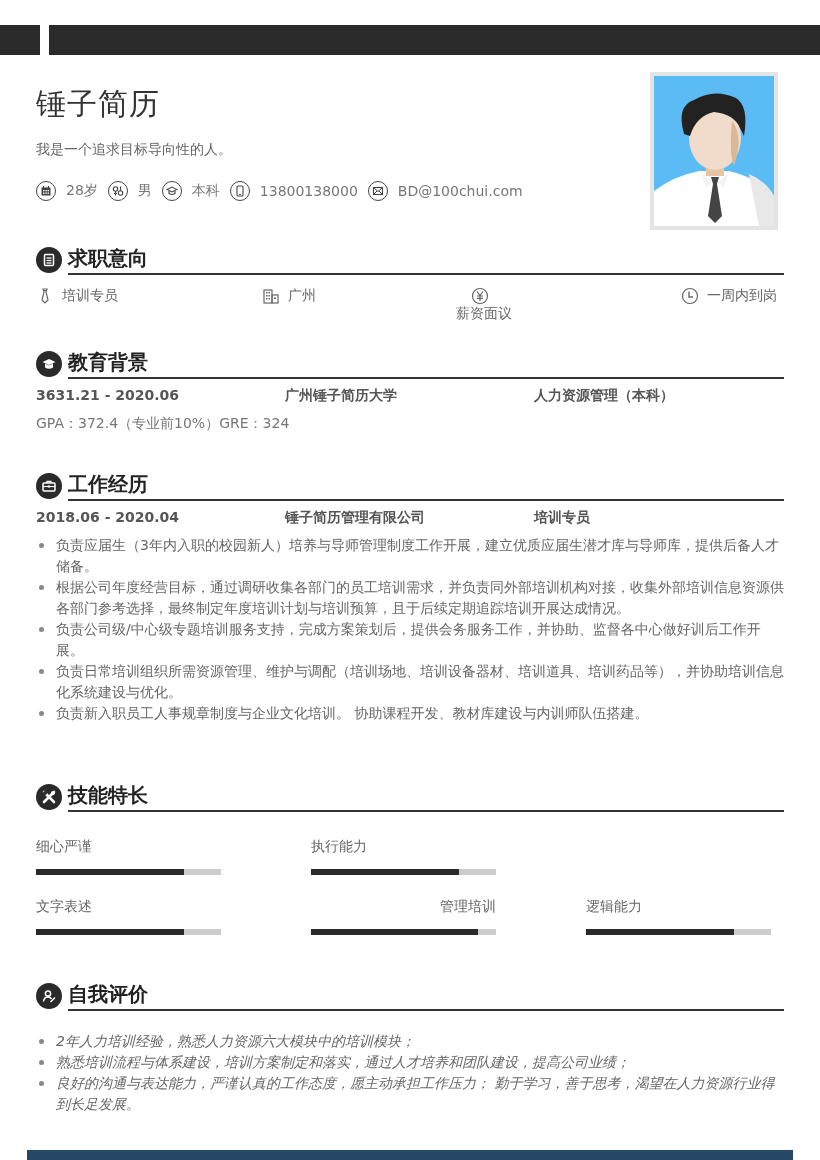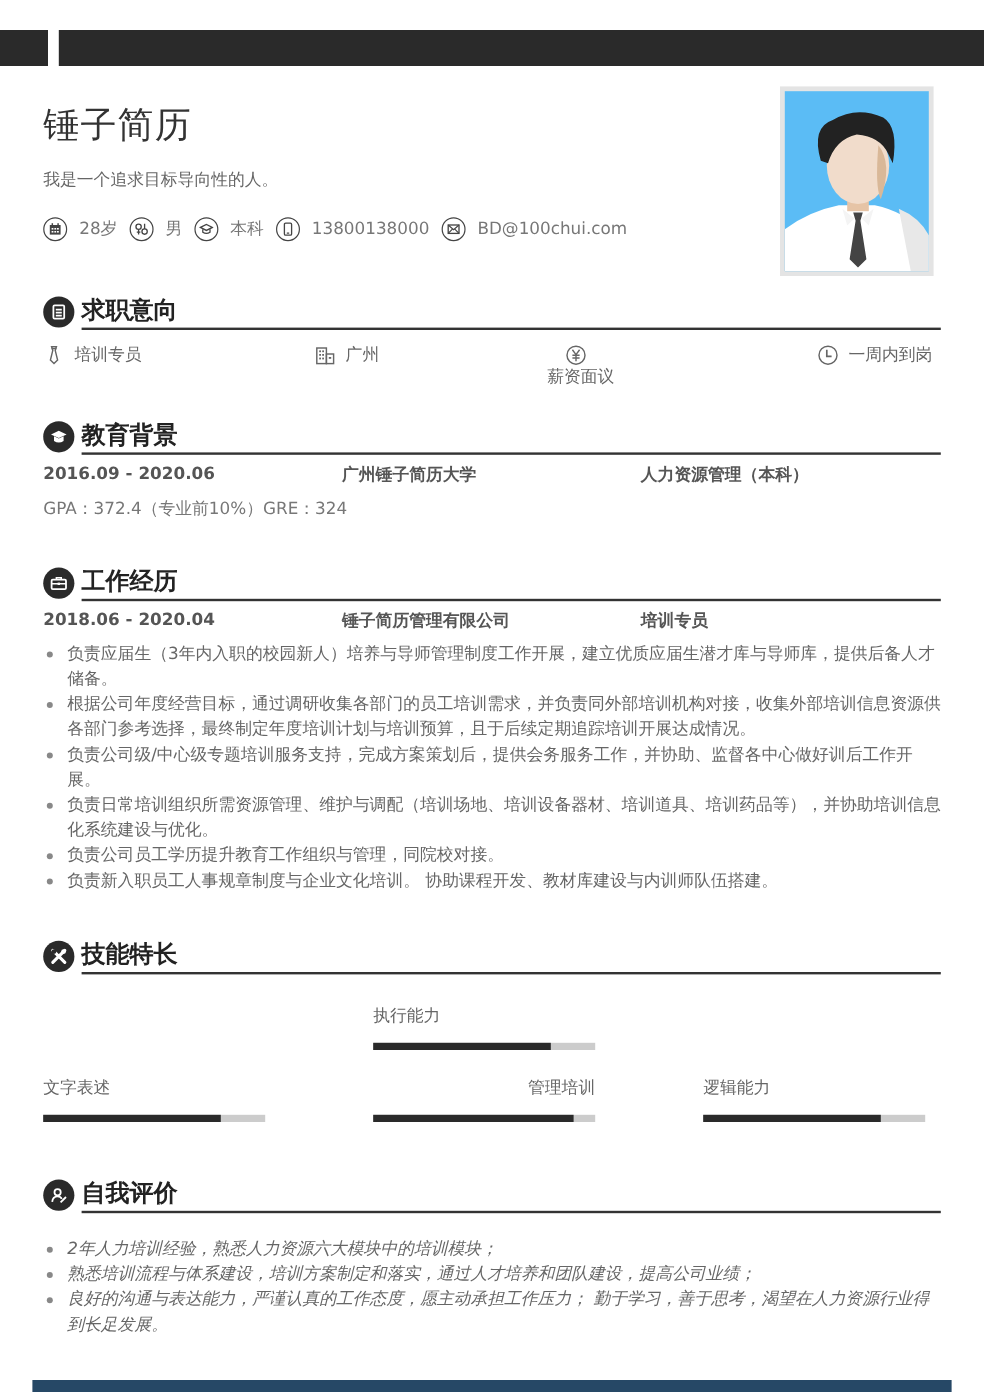--- a/index.html
+++ b/index.html
@@ -186,21 +186,21 @@
     <div class="sec-icon">
       <svg viewBox="0 0 16 16">
           <path d="M1.5 6 L8 3 L14.5 6 L8 9 Z" fill="#fff"></path>
           <path d="M4 7.5 V11.5 Q8 14 12 11.5 V7.5 L8 9.5 Z" fill="#fff"></path>
         </svg>
     </div>
     <div class="sec-title">教育背景</div>
     <div class="sec-line"></div>
   </div>
   <div class="edu-row">
-    <span style="left:0;">2016.09 - 2020.06</span>
+    <span style="left:0;">3631.21 - 2020.06</span>
     <span style="left:249px;">广州锤子简历大学</span>
     <span style="left:498px;">人力资源管理（本科）</span>
   </div>
   <div class="edu-extra">GPA：372.4（专业前10%）GRE：324</div>
 </div>
 
 <div class="section" style="top:471px;">
   <div class="sec-head">
     <div class="sec-icon">
       <svg viewBox="0 0 16 16">
@@ -216,38 +216,43 @@
   <div class="edu-row">
     <span style="left:0;">2018.06 - 2020.04</span>
     <span style="left:249px;">锤子简历管理有限公司</span>
     <span style="left:498px;">培训专员</span>
   </div>
   <ul class="bullets">
     <li>负责应届生（3年内入职的校园新人）培养与导师管理制度工作开展，建立优质应届生潜才库与导师库，提供后备人才储备。</li>
     <li>根据公司年度经营目标，通过调研收集各部门的员工培训需求，并负责同外部培训机构对接，收集外部培训信息资源供各部门参考选择，最终制定年度培训计划与培训预算，且于后续定期追踪培训开展达成情况。</li>
     <li>负责公司级/中心级专题培训服务支持，完成方案策划后，提供会务服务工作，并协助、监督各中心做好训后工作开展。</li>
     <li>负责日常培训组织所需资源管理、维护与调配（培训场地、培训设备器材、培训道具、培训药品等），并协助培训信息化系统建设与优化。</li>
-    <li>负责公司员工学历提升教育工作组织与管理，同院校对接。</li>
     <li>负责新入职员工人事规章制度与企业文化培训。 协助课程开发、教材库建设与内训师队伍搭建。</li>
   </ul>
 </div>
 
 <div class="section" style="top:782px;">
   <div class="sec-head">
     <div class="sec-icon">
       <svg viewBox="0 0 16 16">
           <path d="M3 3 L13 13 M13 3 L3 13" stroke="#fff" stroke-width="2.6" stroke-linecap="round"></path>
           <circle cx="4" cy="4" r="2" fill="#2a2a2a"></circle>
           <circle cx="12" cy="4" r="2" fill="#fff"></circle>
         </svg>
     </div>
     <div class="sec-title">技能特长</div>
     <div class="sec-line"></div>
   </div>
   <div class="skills">
+    <div class="skill" style="left:0;top:0;">
+      <div class="skill-label">细心严谨</div>
+      <div class="skill-track">
+          <div class="skill-fill" style="width: 80%;"></div>
+        </div>
+    </div>
     <div class="skill" style="left:275px;top:0;">
       <div class="skill-label">执行能力</div>
       <div class="skill-track">
           <div class="skill-fill" style="width: 80%;"></div>
         </div>
     </div>
     <div class="skill" style="left:0;top:60px;">
       <div class="skill-label">文字表述</div>
       <div class="skill-track">
           <div class="skill-fill" style="width: 80%;"></div>

